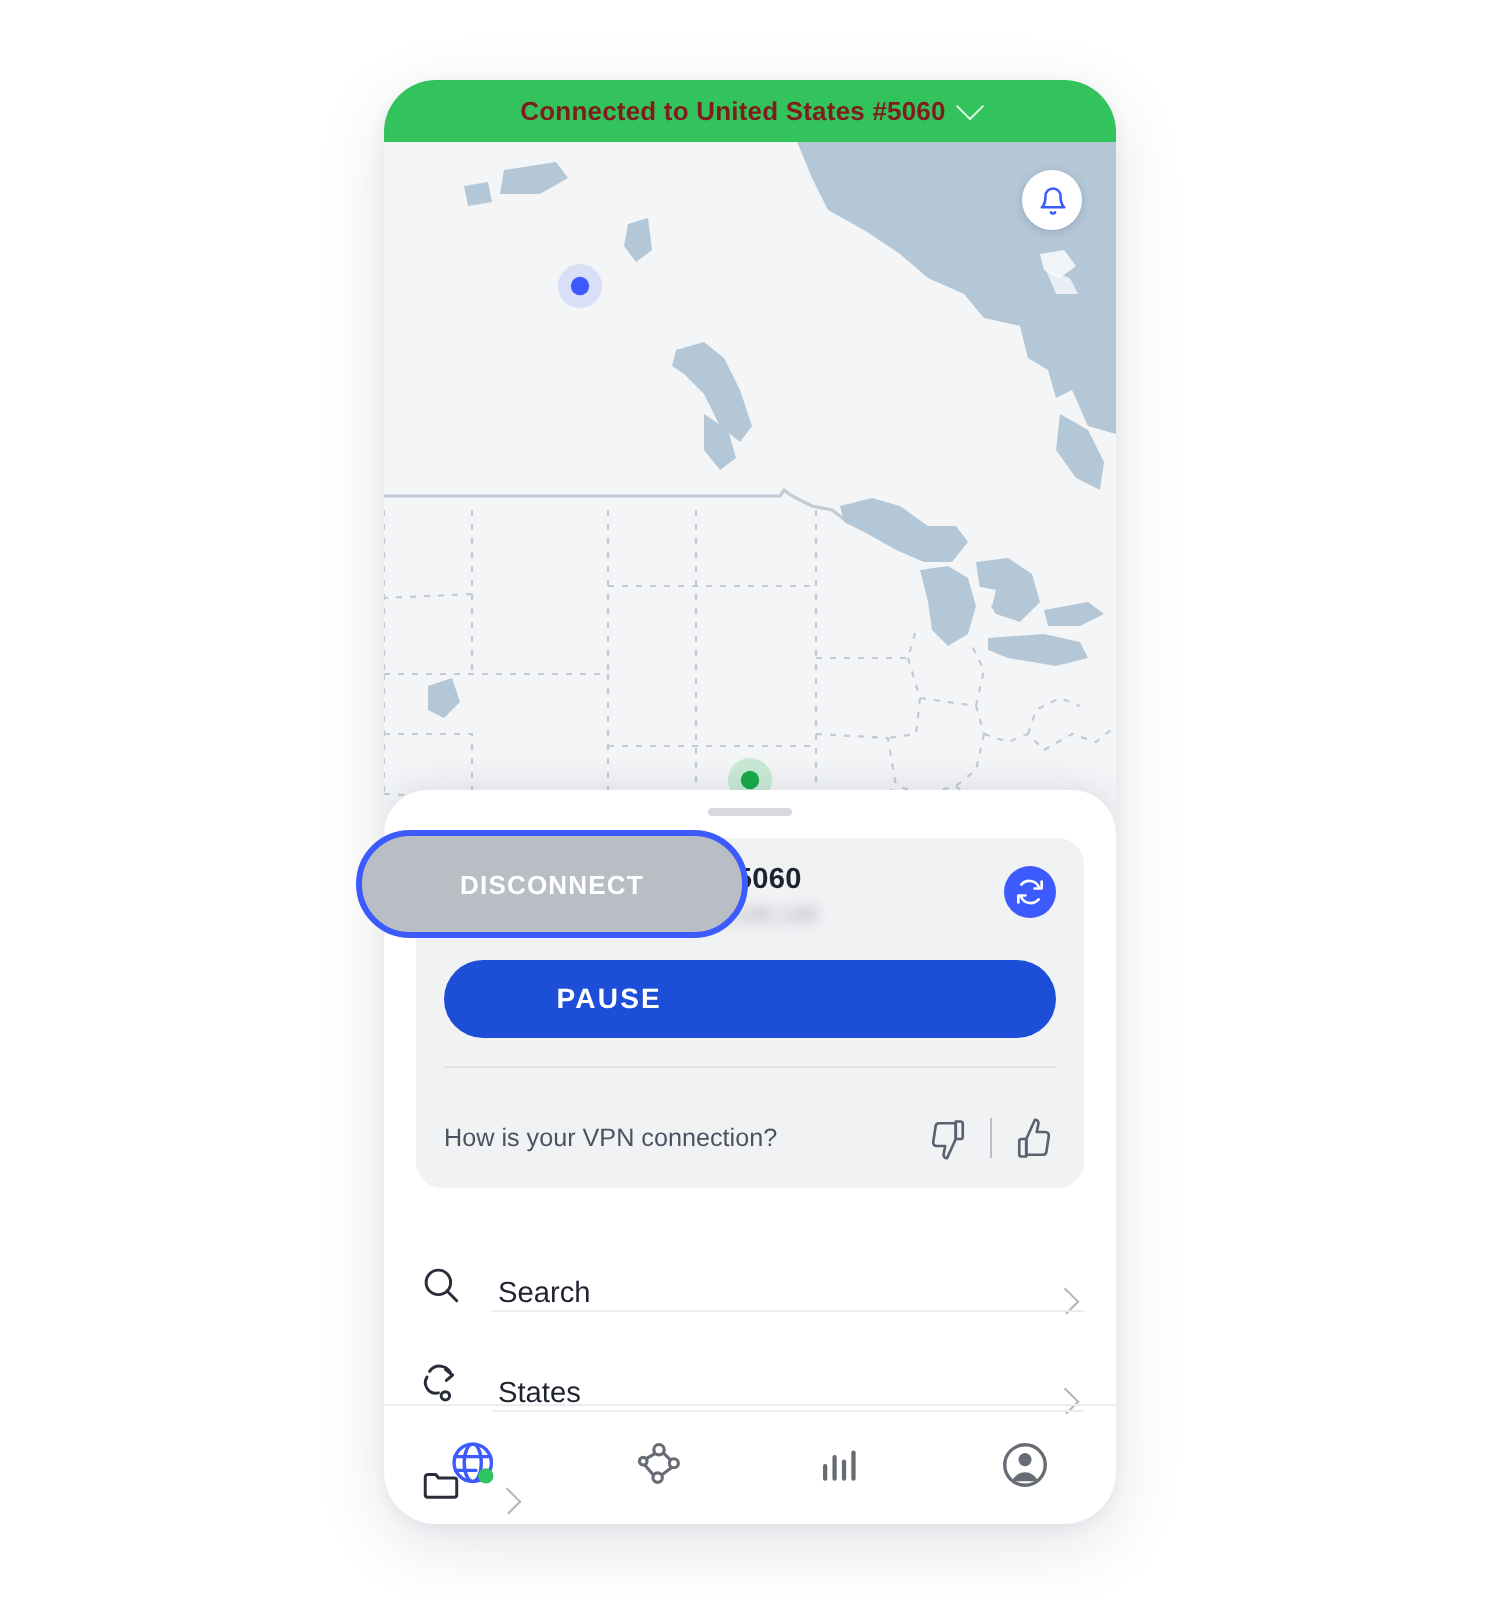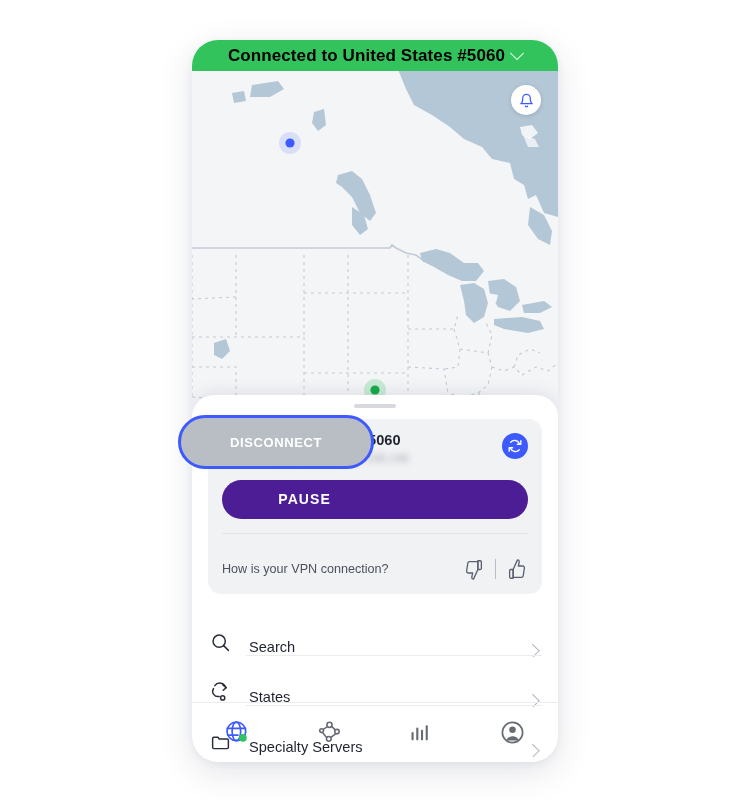--- a/index.html
+++ b/index.html
@@ -39,22 +39,22 @@
     width: 100%;
     height: 31px;
     background: #33c35c;
     display: flex;
     align-items: center;
     justify-content: center;
     gap: 7px;
     z-index: 6;
   }
   .status-text {
-    color: #000000;
-    font-size: 17px;
+    color: #7f1d1d;
+    font-size: 13px;
     font-weight: bold;
     letter-spacing: .1px;
     white-space: nowrap;
   }
   .chev-down {
     width: 9px; height: 9px;
     border-right: 1.4px solid rgba(255,255,255,.85);
     border-bottom: 1.4px solid rgba(255,255,255,.85);
     transform: rotate(45deg) translate(-2px,-2px);
   }
@@ -150,21 +150,21 @@
     position: relative;
     margin-top: 14px;
     height: 39px;
   }
   .pause-btn {
     position: absolute;
     left: 0; top: 0;
     width: 100%;
     height: 39px;
     border-radius: 20px;
-    background: #4c1d95;
+    background: #1d4ed8;
     border: none;
     color: #ffffff;
     font-family: "Liberation Sans", sans-serif;
     font-size: 14px;
     font-weight: bold;
     letter-spacing: 1.1px;
     display: flex; align-items: center; justify-content: center;
     padding: 0;
     padding-right: 46%;
     box-sizing: border-box;
@@ -460,21 +460,20 @@
           <span class="menu-label">States</span>
           <span class="chev-right"></span>
         </div>
 
         <div class="menu-item">
           <span class="menu-icon">
             <svg width="21" height="21" viewBox="0 0 24 24" fill="none" stroke="#2a2e3a" stroke-width="1.7" stroke-linecap="round" stroke-linejoin="round">
               <path d="M3 7.5a1.5 1.5 0 0 1 1.5-1.5H9l1.6 2H19.5A1.5 1.5 0 0 1 21 9.5v8A1.5 1.5 0 0 1 19.5 19h-15A1.5 1.5 0 0 1 3 17.5z"></path>
             </svg>
           </span>
-          <span class="menu-label">Specialty Servers</span>
           <span class="chev-right"></span>
         </div>
 
       </div>
 
       <div class="tabbar">
 
         <div class="tab">
           <svg width="27" height="27" viewBox="0 0 24 24" fill="none" stroke="#3d5afe" stroke-width="1.5" stroke-linecap="round">
             <circle cx="11" cy="11" r="8.3"></circle>

